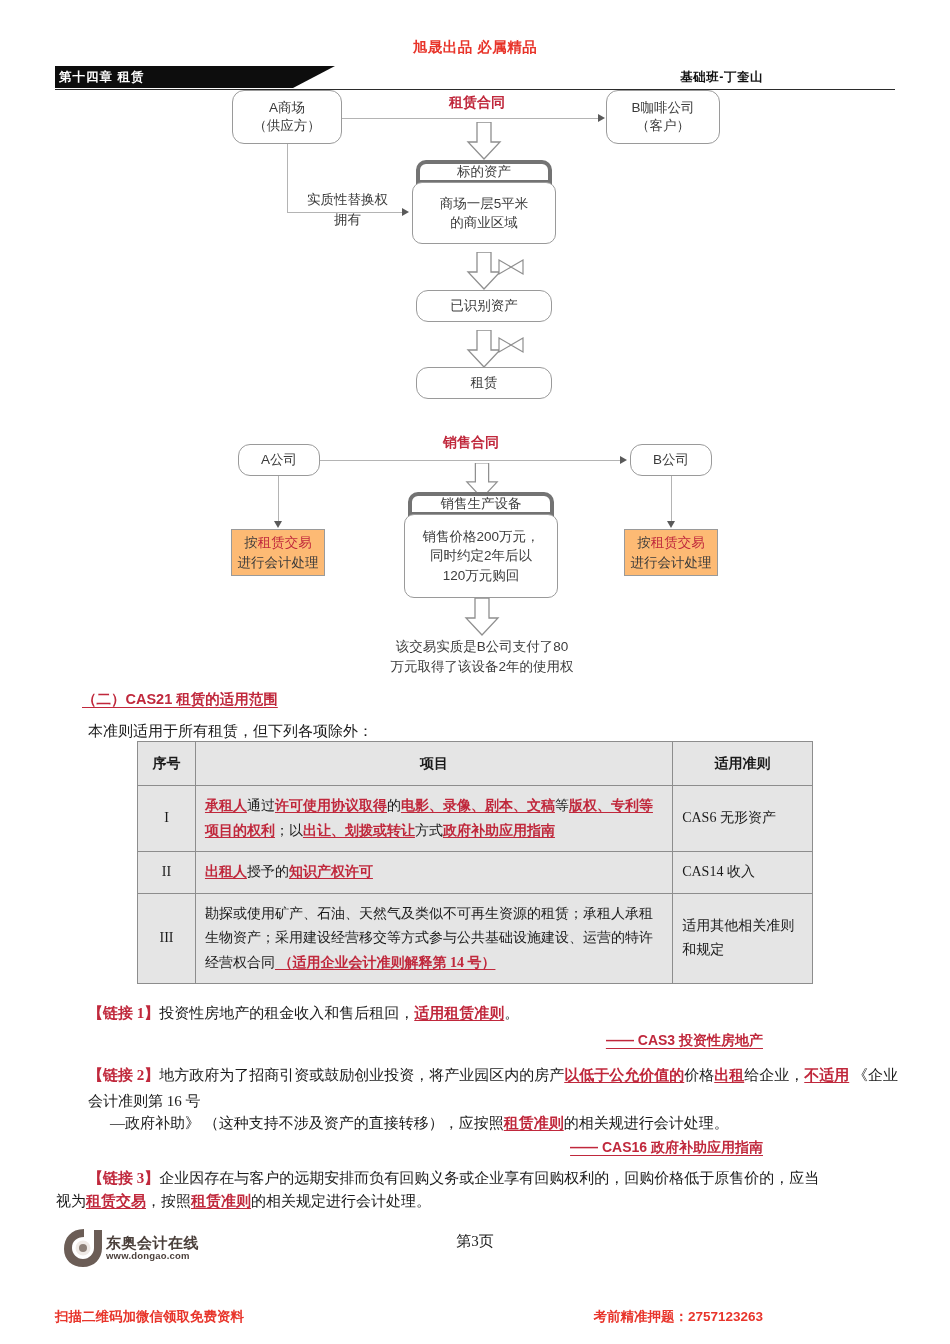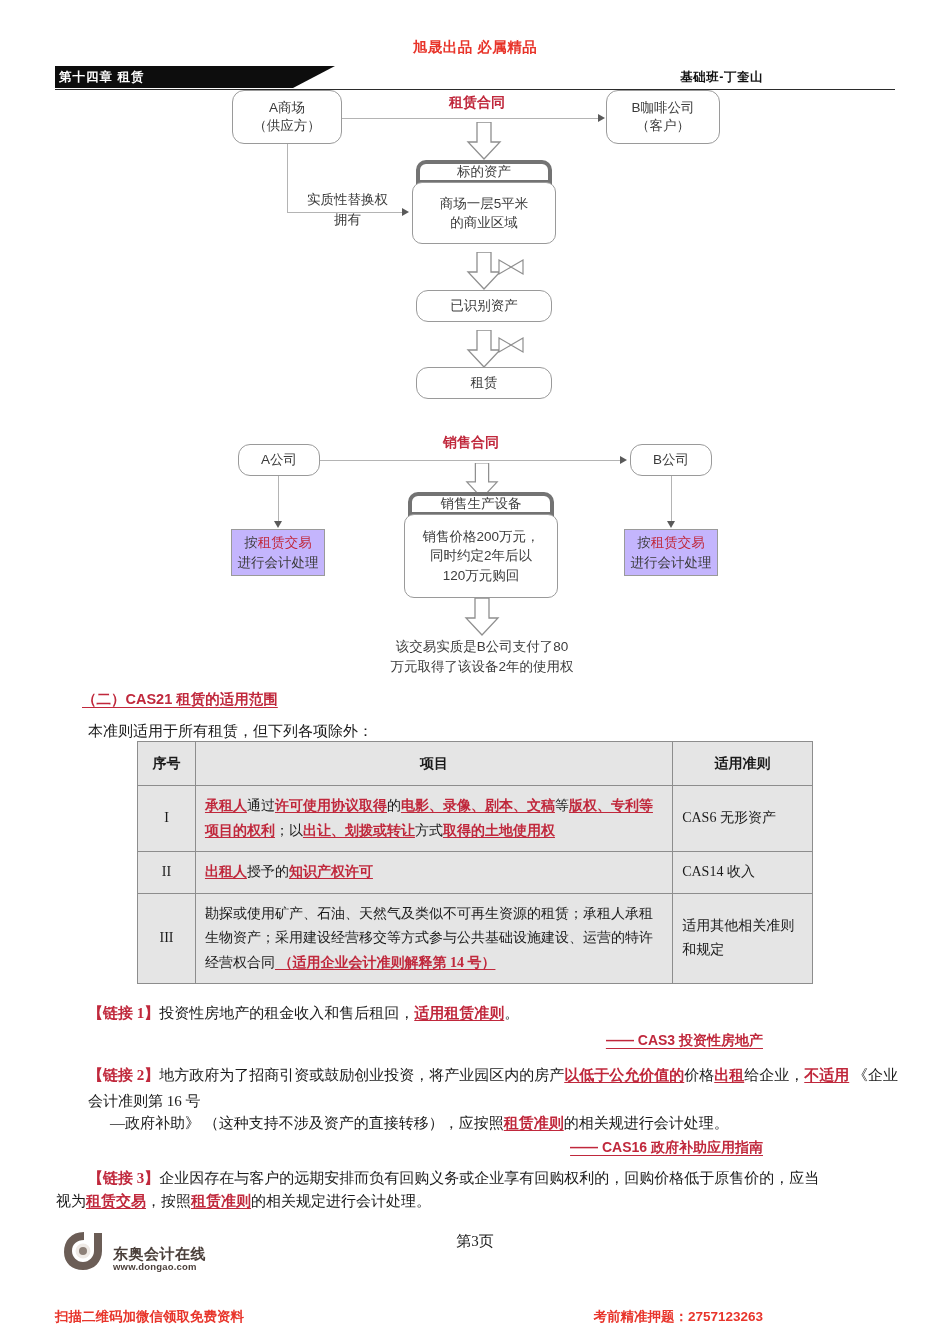--- a/index.html
+++ b/index.html
@@ -137,21 +137,21 @@
     color: #3b3b3b;
     display: flex; flex-direction: column;
     align-items: center; justify-content: center;
     line-height: 1.42;
     text-align: center;
     white-space: nowrap;
   }
   .rbox {
     position: absolute;
     border: 1px solid #9a9a9a;
-    background: #c4b5fd;
+    background: #fdba74;
     font-family: "Liberation Sans", sans-serif;
     font-size: 13.5px;
     display: flex; flex-direction: column;
     align-items: center; justify-content: center;
     line-height: 1.45;
     text-align: center;
     white-space: nowrap;
   }
   .rbox .l1 { color: #3b3b3b; }
   .rbox .l1 em { font-style: normal; color: #c0283c; }
@@ -228,21 +228,21 @@
     color: #c0283c;
     white-space: nowrap;
   }
   .srcref u { text-decoration: underline; text-underline-offset: 3px; }
 
   
   .logo-wrap {
     position: absolute;
     left: 62px; top: 1224px;
     width: 170px; height: 48px;
-    display: flex; align-items: flex-end; gap: 7px;
+    display: flex; align-items: center; 
   }
   .logo-text { display: flex; flex-direction: column; line-height: 1.05; }
   .logo-cn {
     font-family: "Liberation Sans", sans-serif;
     font-weight: bold; font-size: 15px; color: #4a3f3a; letter-spacing: .5px;
   }
   .logo-url {
     font-family: "Liberation Sans", sans-serif;
     font-weight: bold; font-size: 9.5px; color: #4a3f3a; letter-spacing: .2px;
   }
@@ -380,21 +380,21 @@
     <thead>
       <tr>
         <th class="idx">序号</th>
         <th class="item">项目</th>
         <th class="crit">适用准则</th>
       </tr>
     </thead>
     <tbody>
       <tr>
         <td class="idx">I</td>
-        <td class="item"><span class="rbu">承租人</span><span>通过</span><span class="rbu">许可使用协议取得</span><span>的</span><span class="rbu">电影、录像、剧本、文稿</span><span>等</span><span class="rbu">版权、专利等项目的权利</span><span>；以</span><span class="rbu">出让、划拨或转让</span><span>方式</span><span class="rbu">取得的土地使用权</span></td>
+        <td class="item"><span class="rbu">承租人</span><span>通过</span><span class="rbu">许可使用协议取得</span><span>的</span><span class="rbu">电影、录像、剧本、文稿</span><span>等</span><span class="rbu">版权、专利等项目的权利</span><span>；以</span><span class="rbu">出让、划拨或转让</span><span>方式</span><span class="rbu">政府补助应用指南</span></td>
         <td class="crit">CAS6  无形资产</td>
       </tr>
       <tr>
         <td class="idx">II</td>
         <td class="item"><span class="rbu">出租人</span><span>授予的</span><span class="rbu">知识产权许可</span></td>
         <td class="crit">CAS14  收入</td>
       </tr>
       <tr>
         <td class="idx">III</td>
         <td class="item"><span>勘探或使用矿产、石油、天然气及类似不可再生资源的租赁；承租人承租生物资产；采用建设经营移交等方式参与公共基础设施建设、运营的特许经营权合同</span><span class="rbu"> （适用企业会计准则解释第 14 号）</span></td>

